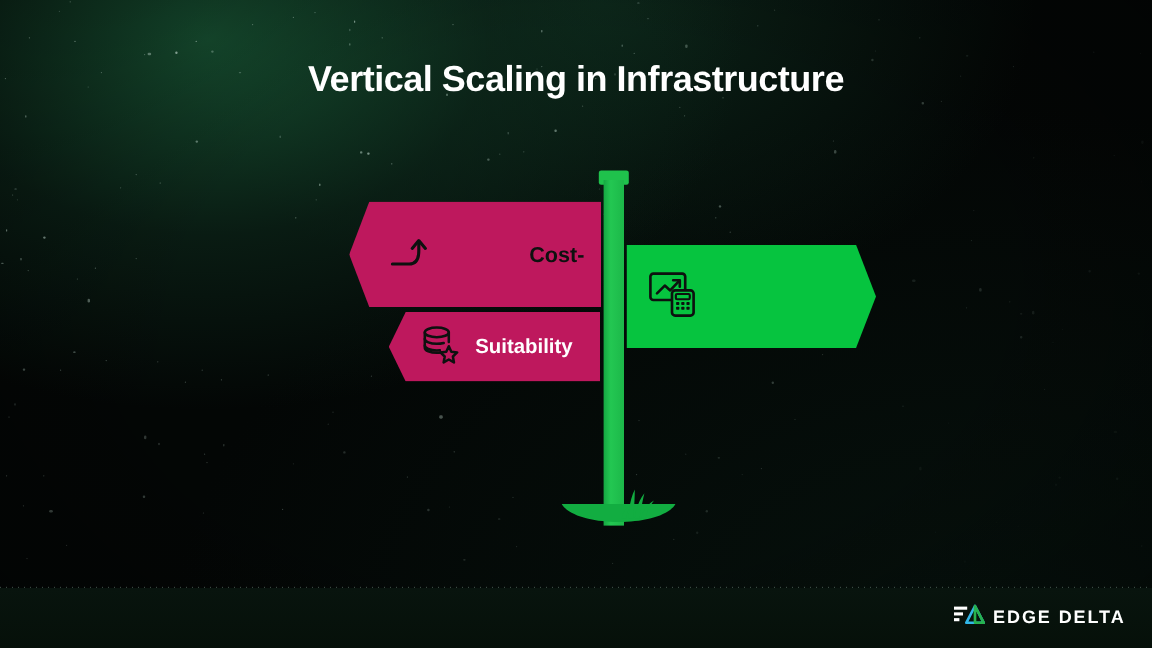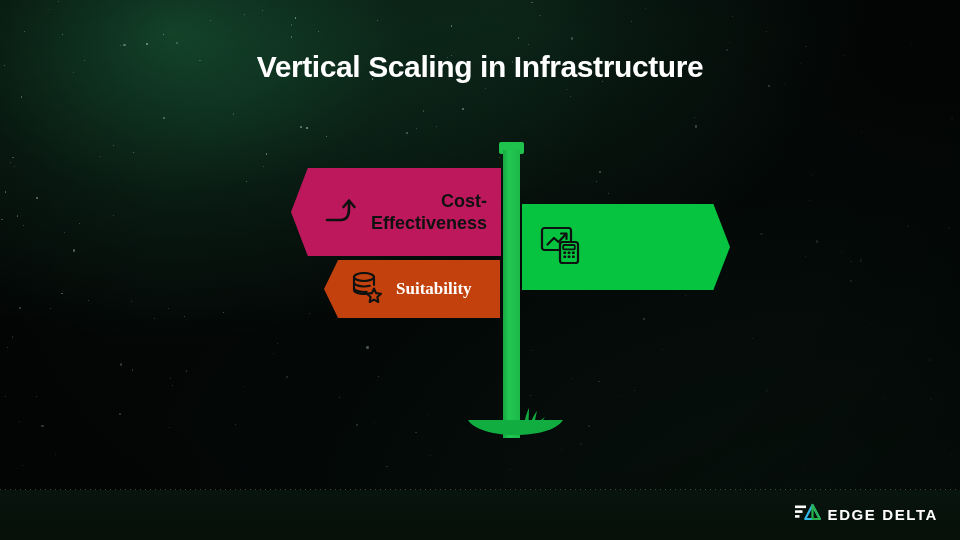--- a/index.html
+++ b/index.html
@@ -123,25 +123,24 @@
     line-height: 1.25;
     text-align: right;
     flex: 1;
   }
 
   #sign-suit {
     left: 324px;
     top: 260px;
     width: 176px;
     height: 58px;
-    background: #c2410c;
+    background: #be185d;
     padding-left: 24px;
     padding-right: 12px;
     gap: 10px;
-    font-family: Liberation Serif, serif;
   }
   #sign-suit .sign-text {
     color: #ffffff;
     font-size: 17px;
     font-weight: bold;
     line-height: 1.2;
   }
 
   #sign-perf {
     left: 522px;
@@ -419,21 +418,20 @@
 
   <div class="sign sign-left" id="sign-cost">
     <span class="sign-icon">
       <svg width="40" height="40" viewBox="0 0 40 40">
         <path d="M6 30 L20 30 C26 30, 28 26, 28 19 L28 12" fill="none" stroke="#0d110f" stroke-width="2.6" stroke-linecap="round" stroke-linejoin="round"></path>
         <path d="M22.5 17 L28 10.5 L33.5 17" fill="none" stroke="#0d110f" stroke-width="2.6" stroke-linecap="round" stroke-linejoin="round"></path>
       </svg>
     </span>
     <span class="sign-text">
       <span>Cost-</span><br>
-      <span>Effectiveness</span>
     </span>
   </div>
 
   <div class="sign sign-left" id="sign-suit">
     <span class="sign-icon">
       <svg width="38" height="38" viewBox="0 0 38 38">
         <g fill="none" stroke="#0d110f" stroke-width="2.1" stroke-linecap="round" stroke-linejoin="round">
           <ellipse cx="16" cy="9" rx="10" ry="4"></ellipse>
           <path d="M6 9 L6 22 C6 24.2, 10.5 26, 16 26 C17.2 26, 18.4 25.9, 19.5 25.8"></path>
           <path d="M26 9 L26 17"></path>

